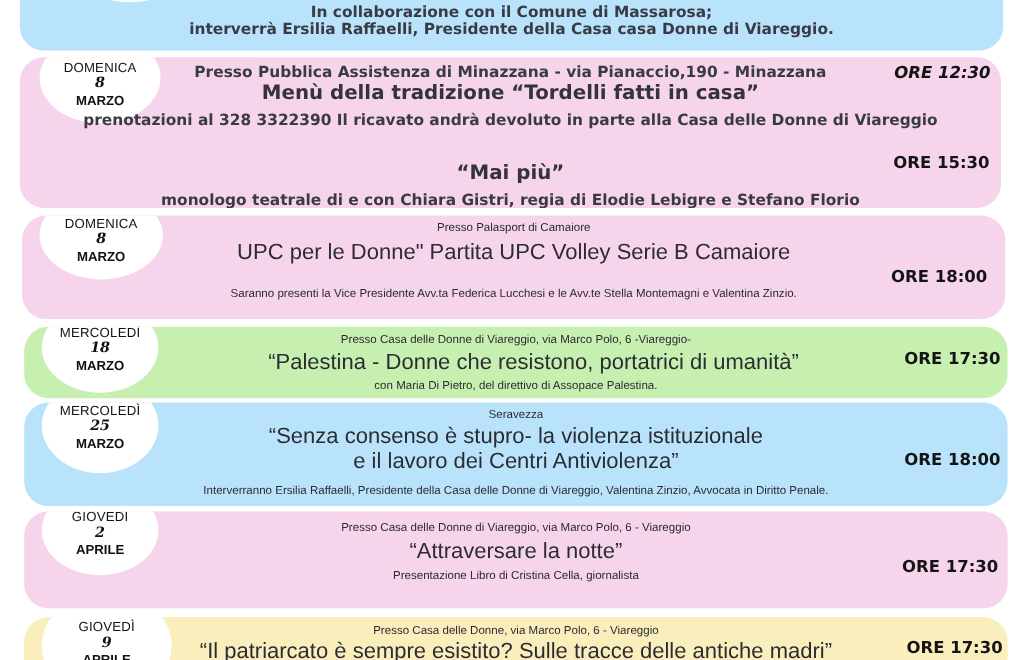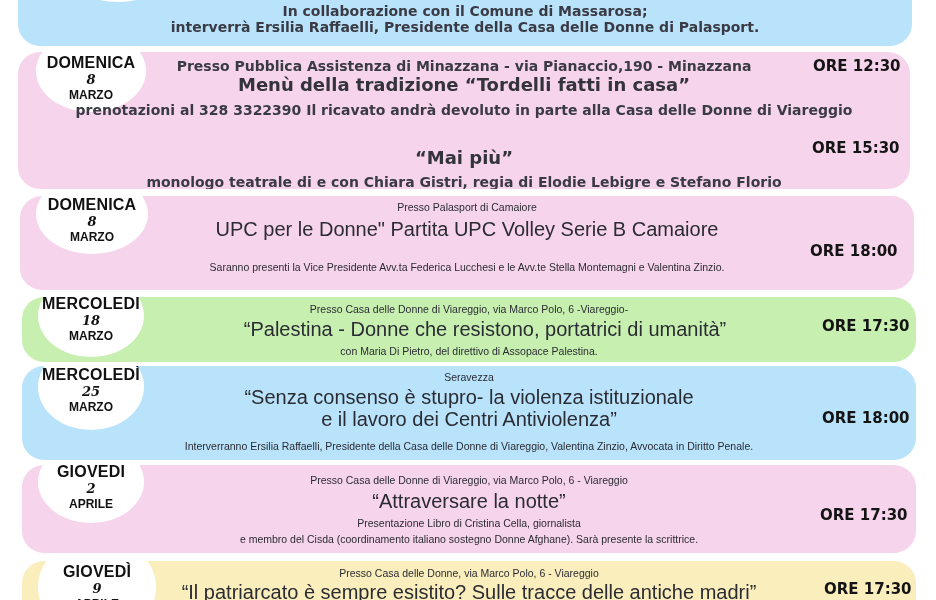--- a/index.html
+++ b/index.html
@@ -15,21 +15,21 @@
   .blue { background:#b8e3fb; }
   .pink { background:#f6d4ec; }
   .green { background:#c7f0b0; }
   .yellow { background:#fbeebd; }
 
   .date-badge {
     position:absolute; background:#ffffff; border-radius:50%;
     text-align:center; color:#111;
   }
   .date-badge .dow {
-    font-family:"Liberation Sans", sans-serif; font-weight:bold; font-size:16px; letter-spacing:0.2px;
+    font-family:"Liberation Sans", sans-serif; font-weight:normal; font-size:12px; letter-spacing:0.2px;
   }
   .date-badge .day {
     font-family:"DejaVu Serif", serif; font-weight:bold; font-style:italic; font-size:13px; line-height:16px;
   }
   .date-badge .month {
     font-family:"Liberation Sans", sans-serif; font-weight:bold; font-size:12px;
   }
   .line {
     position:absolute; left:0; right:0; text-align:center; white-space:nowrap;
   }
@@ -40,33 +40,33 @@
   .time {
     position:absolute; font-family:"DejaVu Sans", sans-serif; font-weight:bold; font-size:15px; color:#141414; white-space:nowrap;
   }
 </style>
 </head>
 <body>
 
 <div class="card blue" style="left:18px; top:-30px; width:894px; height:76px;">
   <div class="date-badge" style="left:52px; top:-20px; width:96px; height:52px;"></div>
   <div class="line small" style="top:33px;">In collaborazione con il Comune di Massarosa;</div>
-  <div class="line small" style="top:49px;">interverrà Ersilia Raffaelli, Presidente della Casa delle Donne di Palasport.</div>
+  <div class="line small" style="top:49px;">interverrà Ersilia Raffaelli, Presidente della Casa casa Donne di Viareggio.</div>
 </div>
 
 <div class="card pink" style="left:18px; top:52px; width:892px; height:137px;">
   <div class="date-badge" style="left:18px; top:-22px; width:110px; height:82px; padding-top:24px; box-sizing:border-box;">
     <div class="dow">DOMENICA</div>
     <div class="day">8</div>
     <div class="month">MARZO</div>
   </div>
   <div class="line small" style="top:6px;">Presso Pubblica Assistenza di Minazzana - via Pianaccio,190 - Minazzana</div>
   <div class="line title" style="top:22px;">Menù della tradizione “Tordelli fatti in casa”</div>
   <div class="line small" style="top:50px;">prenotazioni al 328 3322390 Il ricavato andrà devoluto in parte alla Casa delle Donne di Viareggio</div>
-  <div class="time" style="left:795px; top:5px;">ORE 12:30</div>
+  <div class="time" style="left:795px; top:5px;font-style:italic;">ORE 12:30</div>
   <div class="line title" style="top:95px;">“Mai più”</div>
   <div class="line small" style="top:122px;">monologo teatrale di e con Chiara Gistri, regia di Elodie Lebigre e Stefano Florio</div>
   <div class="time" style="left:794px; top:87px;">ORE 15:30</div>
 </div>
 
 <div class="card pink" style="left:20px; top:196px; width:894px; height:94px;">
   <div class="date-badge" style="left:16px; top:-22px; width:112px; height:80px; padding-top:22px; box-sizing:border-box;">
     <div class="dow">DOMENICA</div>
     <div class="day">8</div>
     <div class="month">MARZO</div>
@@ -104,21 +104,20 @@
 
 <div class="card pink" style="left:22px; top:465px; width:894px; height:88px;">
   <div class="date-badge" style="left:16px; top:-24px; width:106px; height:82px; padding-top:22px; box-sizing:border-box;">
     <div class="dow">GIOVEDÌ</div>
     <div class="day">2</div>
     <div class="month">APRILE</div>
   </div>
   <div class="line cond" style="top:9px;">Presso Casa delle Donne di Viareggio, via Marco Polo, 6 - Viareggio</div>
   <div class="line title-cond" style="top:25px;">“Attraversare la notte”</div>
   <div class="line cond" style="top:52px;">Presentazione Libro di Cristina Cella, giornalista</div>
-  <div class="line cond" style="top:68px;">e membro del Cisda (coordinamento italiano sostegno Donne Afghane). Sarà presente la scrittrice.</div>
   <div class="time" style="left:798px; top:41px;">ORE 17:30</div>
 </div>
 
 <div class="card yellow" style="left:22px; top:561px; width:894px; height:70px;">
   <div class="date-badge" style="left:16px; top:-24px; width:118px; height:100px; padding-top:26px; box-sizing:border-box;">
     <div class="dow">GIOVEDÌ</div>
     <div class="day">9</div>
     <div class="month">APRILE</div>
   </div>
   <div class="line cond" style="top:6px;">Presso Casa delle Donne, via Marco Polo, 6 - Viareggio</div>

